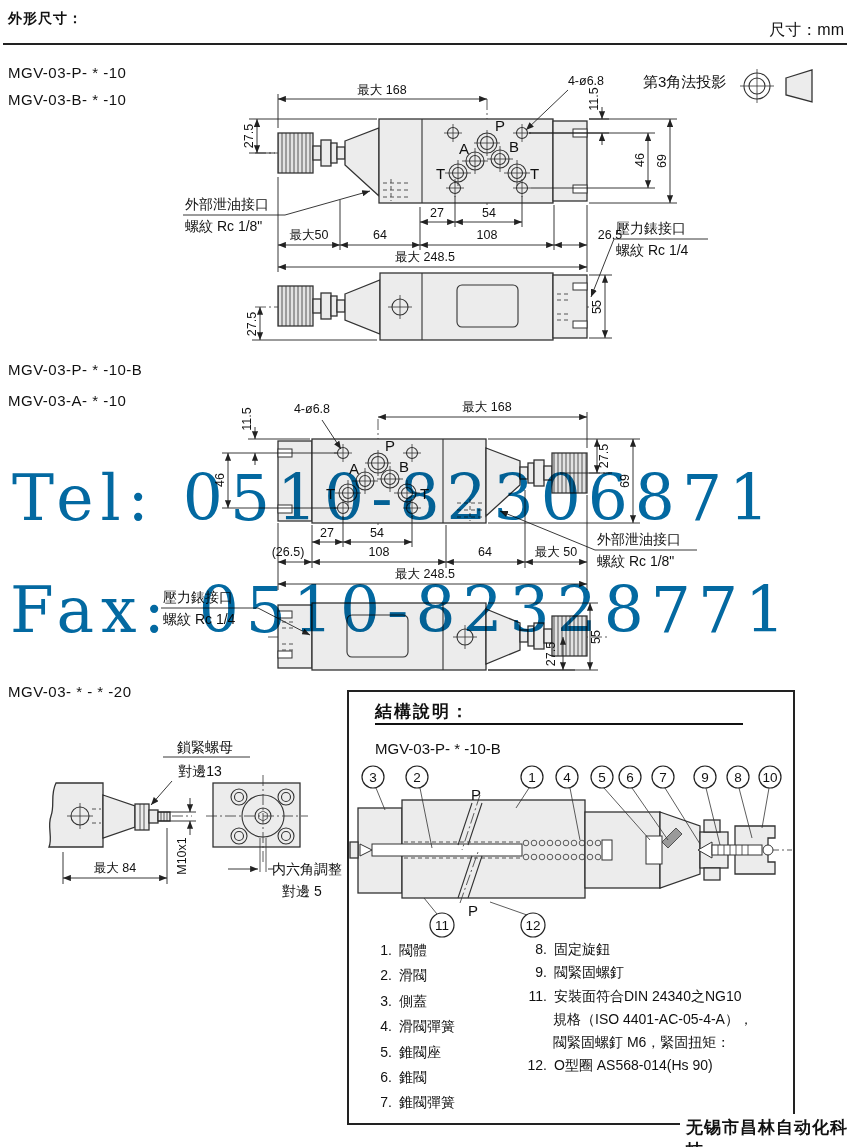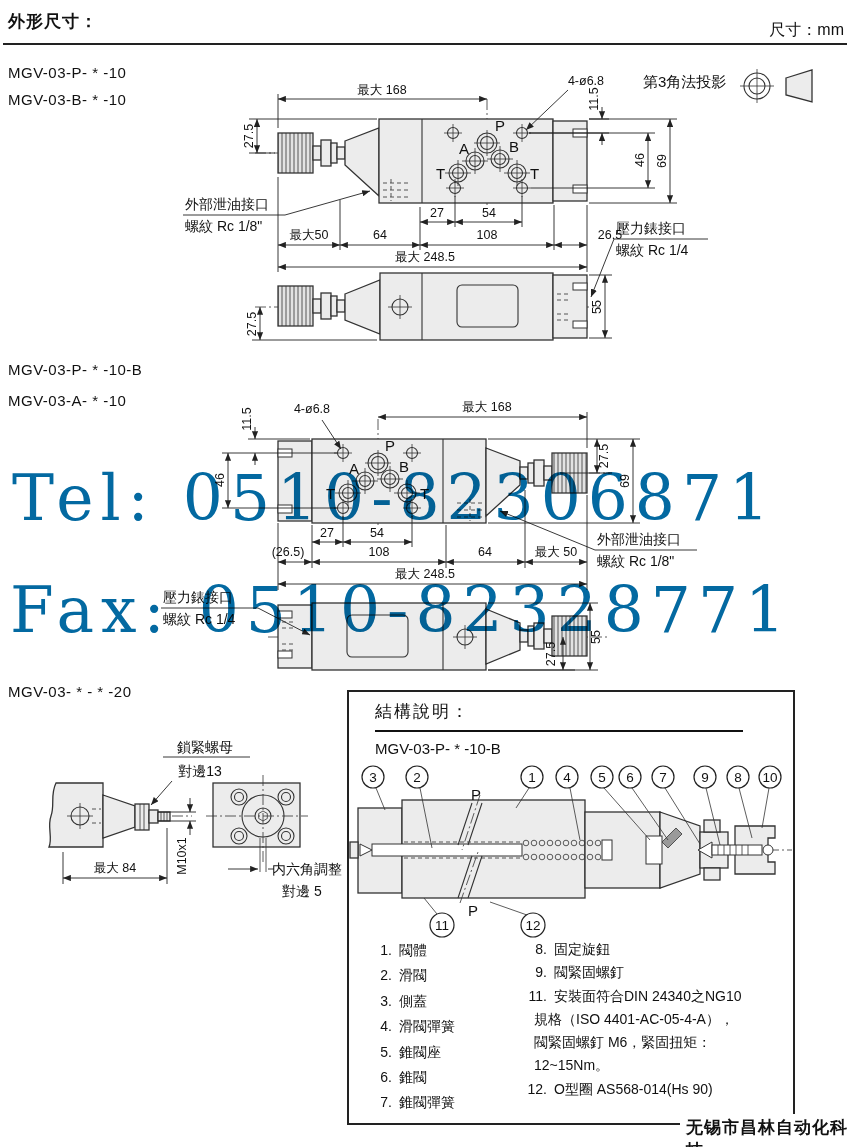--- a/index.html
+++ b/index.html
@@ -1,32 +1,32 @@
 <!DOCTYPE html>
 <html><head>
 <meta charset="utf-8">
 <style>
   html,body{margin:0;padding:0}
   body{width:850px;height:1147px;position:relative;background:#fff;
        font-family:"Liberation Sans",sans-serif;color:#111;overflow:hidden}
   #art{position:absolute;left:0;top:0;z-index:1}
   .htxt{position:absolute;z-index:2;white-space:nowrap}
-  .title{font-size:17px;font-weight:bold;letter-spacing:1px}
+  .title{font-size:14px;font-weight:bold;letter-spacing:1px}
   .unit{font-size:16px}
   .model{font-size:15px;letter-spacing:.5px}
   .rule{position:absolute;left:3px;right:3px;top:43px;height:2px;background:#222;z-index:2}
   .projlab{font-size:15px}
   .box{position:absolute;left:347px;top:690px;width:444px;height:431px;border:2px solid #222;z-index:0;background:#fff}
-  .btitle{font-size:17px;font-weight:normal;letter-spacing:2px;border-bottom:2px solid #111;padding-bottom:7px;width:368px}
+  .btitle{font-size:17px;font-weight:bold;letter-spacing:2px;border-bottom:2px solid #111;width:368px}
   .bmodel{font-size:15px}
   .plist{position:absolute;z-index:2;font-size:14px}
   .plL{line-height:25.4px}
   .plR{line-height:23.3px}
   .plist .no{display:inline-block;width:26px;text-align:right;margin-right:7px}
-  .plist .cont{margin-left:13px}
+  .plist .cont{margin-left:32px}
   .company{position:absolute;left:680px;top:1114px;z-index:4;font-size:17px;font-weight:bold;
            background:#fff;padding:2px 2px 2px 6px;letter-spacing:1px}
   .wm{position:absolute;z-index:9;font-family:"DejaVu Serif",serif;font-size:63px;
       letter-spacing:7px;color:#0369a1;mix-blend-mode:multiply;white-space:nowrap;pointer-events:none}
   svg text{font-family:"Liberation Sans",sans-serif;fill:#111}
   .dimtxt{font-size:12.5px}
   .porttxt{font-size:15px}
   .cntxt{font-size:14px}
   .part{fill:#ececec;stroke:#333;stroke-width:1.3}
   .knob{fill:url(#knurl);stroke:#333;stroke-width:1.3}
@@ -68,21 +68,20 @@
   <div><span class="no">6.</span><span>錐閥</span></div>
   <div><span class="no">7.</span><span>錐閥彈簧</span></div>
 </div>
 
 <div class="plist plR" style="left:521px;top:938px">
   <div><span class="no">8.</span><span>固定旋鈕</span></div>
   <div><span class="no">9.</span><span>閥緊固螺釘</span></div>
   <div><span class="no">11.</span><span>安裝面符合DIN 24340之NG10</span></div>
   <div class="cont">規格（ISO 4401-AC-05-4-A），</div>
   <div class="cont">閥緊固螺釘 M6，緊固扭矩：</div>
-  <div class="cont">12~15Nm。</div>
   <div><span class="no">12.</span><span>O型圈 AS568-014(Hs 90)</span></div>
 </div>
 
 <div class="company">无锡市昌林自动化科技</div>
 
 <div class="wm" style="left:12px;top:462px">Tel: 0510-82306871</div>
 <div class="wm" style="left:10px;top:574px">Fax: 0510-82328771</div>
 
 <svg id="art" width="850" height="1147" viewBox="0 0 850 1147">
 <defs>

